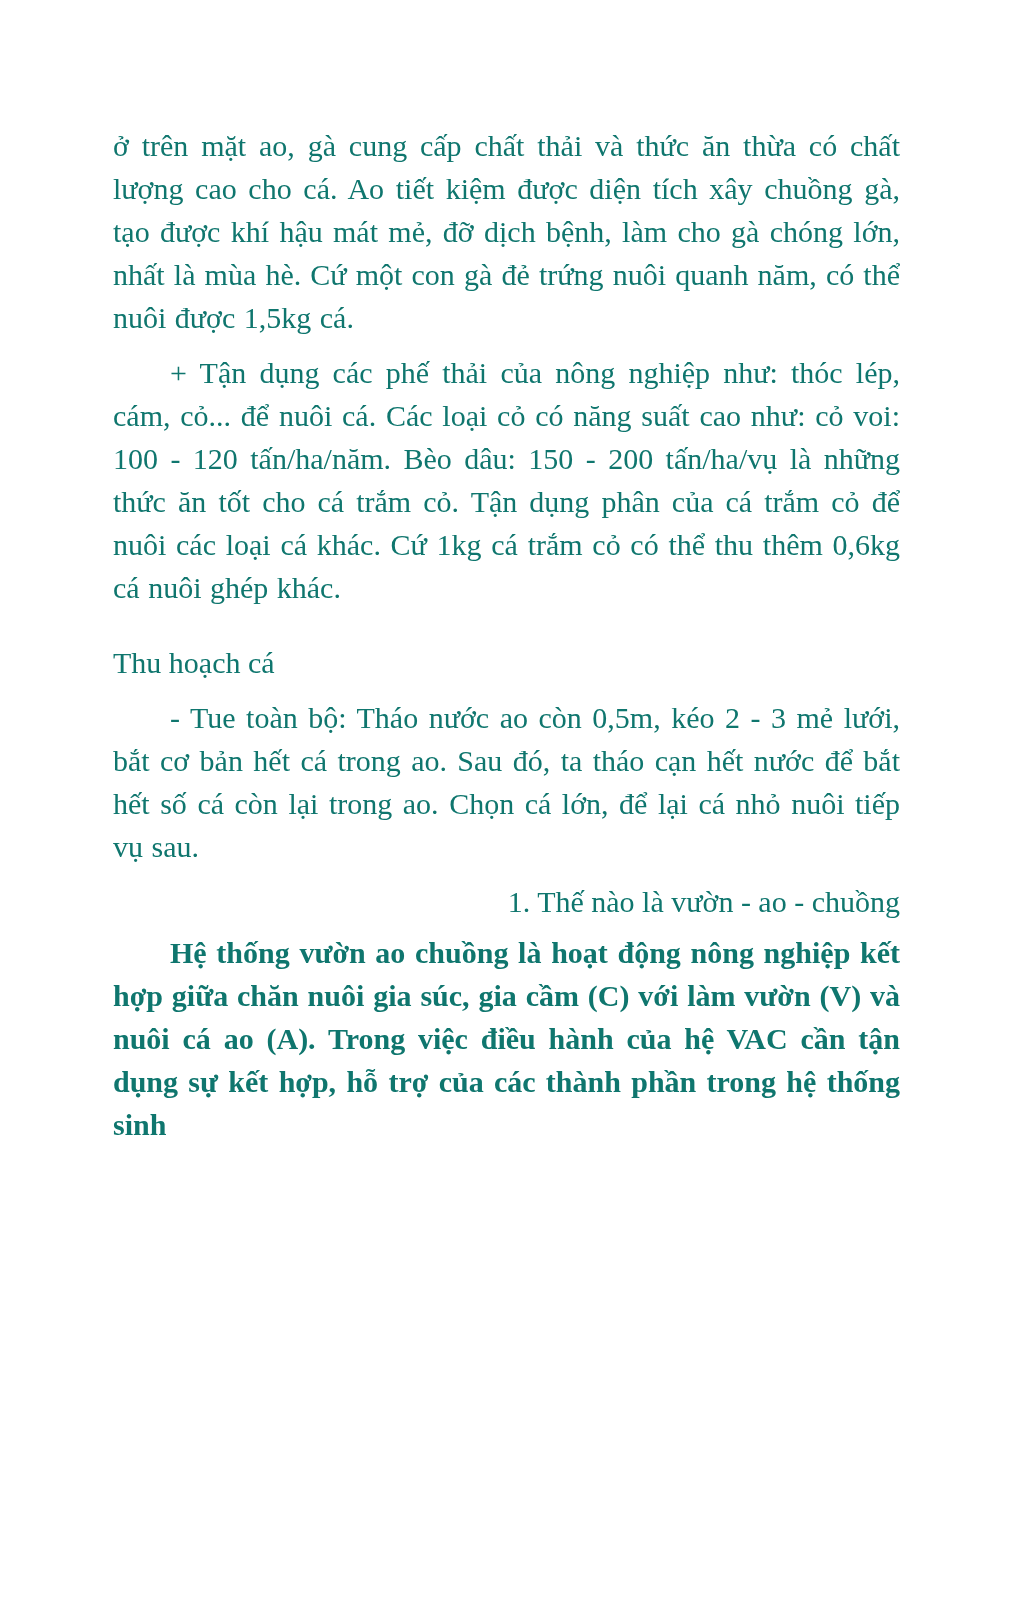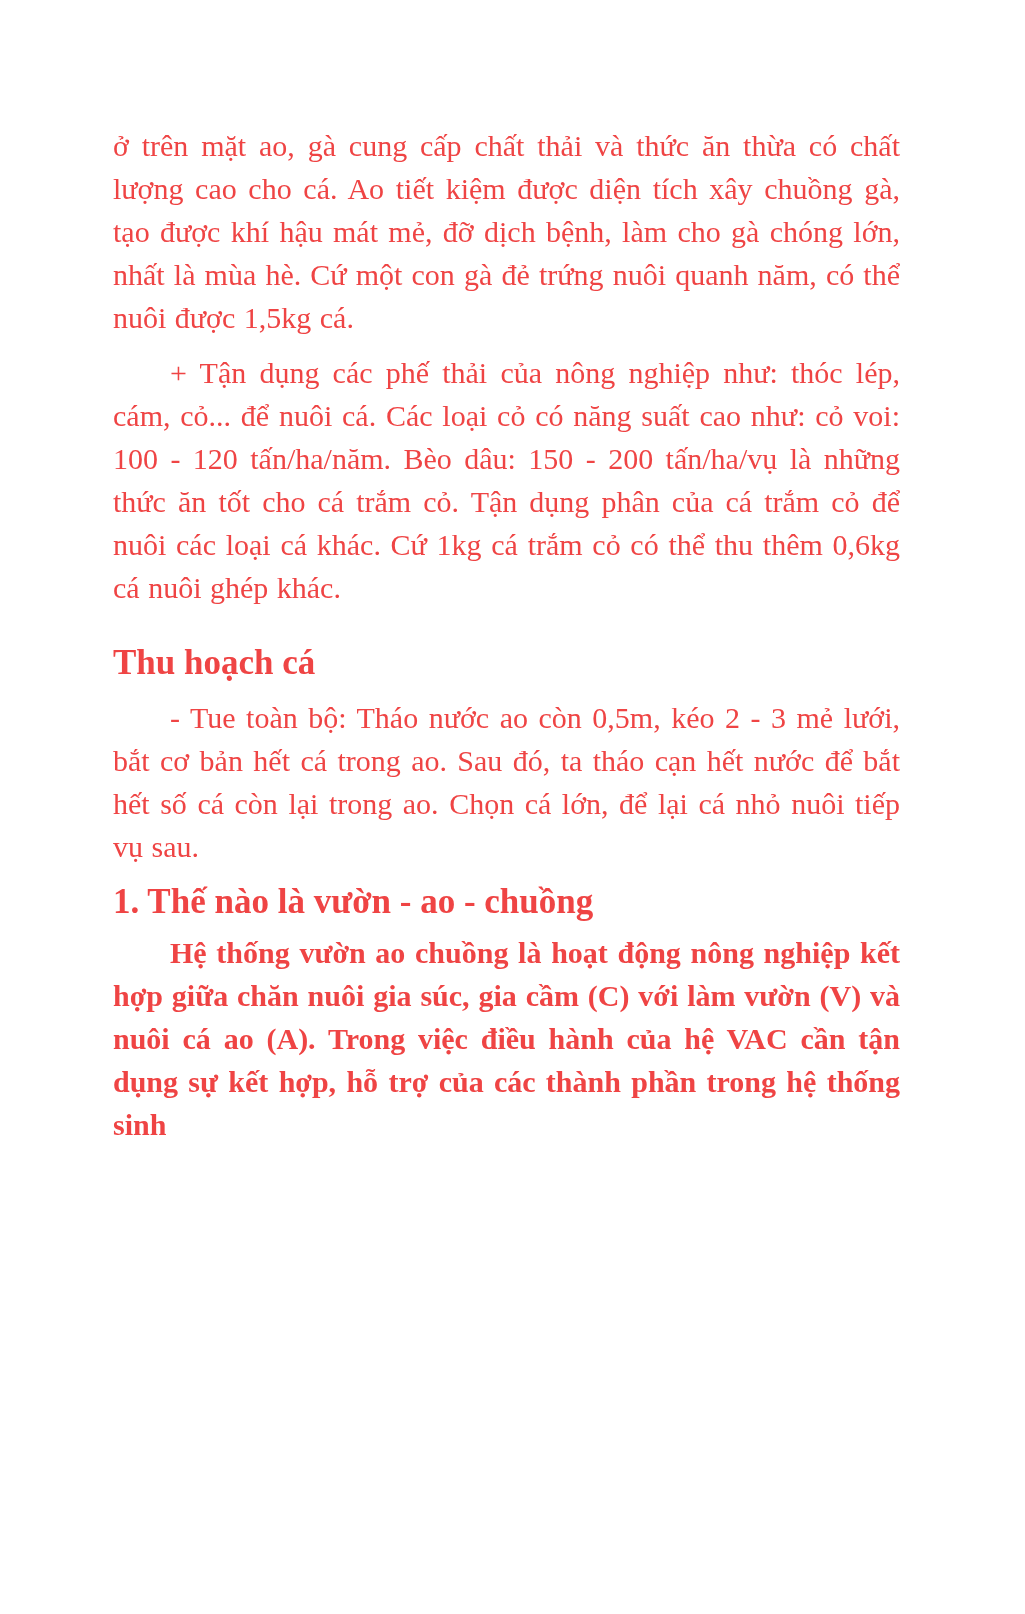--- a/index.html
+++ b/index.html
@@ -5,21 +5,21 @@
   html, body {
     margin: 0;
     padding: 0;
     background: #ffffff;
   }
   .page {
     position: relative;
     width: 1025px;
     height: 1189px;
     background: #ffffff;
-    color: #ef4444;
+    color: #0f766e;
     font-family: "Liberation Serif", serif;
     overflow: hidden;
   }
   .text-block {
     position: absolute;
     left: 113px;
     top: 124px;
     width: 787px;
   }
   p.body {
@@ -30,28 +30,29 @@
     word-spacing: 1px;
   }
   p.indent {
     text-indent: 57px;
   }
   p.cont-next {
     text-align-last: justify;
     font-weight: bold;
   }
   h3.subheading {
-    font-size: 35px;
+    font-size: 30px;
     line-height: 43px;
-    font-weight: bold;
+    font-weight: normal;
     margin: 32px 0 12px 0;
     font-family: "Liberation Serif", serif;
   }
   h3.sub1 {
     margin: 0 0 8px 0;
+    text-align: right;
   }
   h2.section-title {
     font-family: "Liberation Sans", sans-serif;
     font-weight: bold;
     font-size: 36px;
     line-height: 46px;
     text-align: center;
     letter-spacing: 0.5px;
     margin: 60px 0 23px 0;
   }

